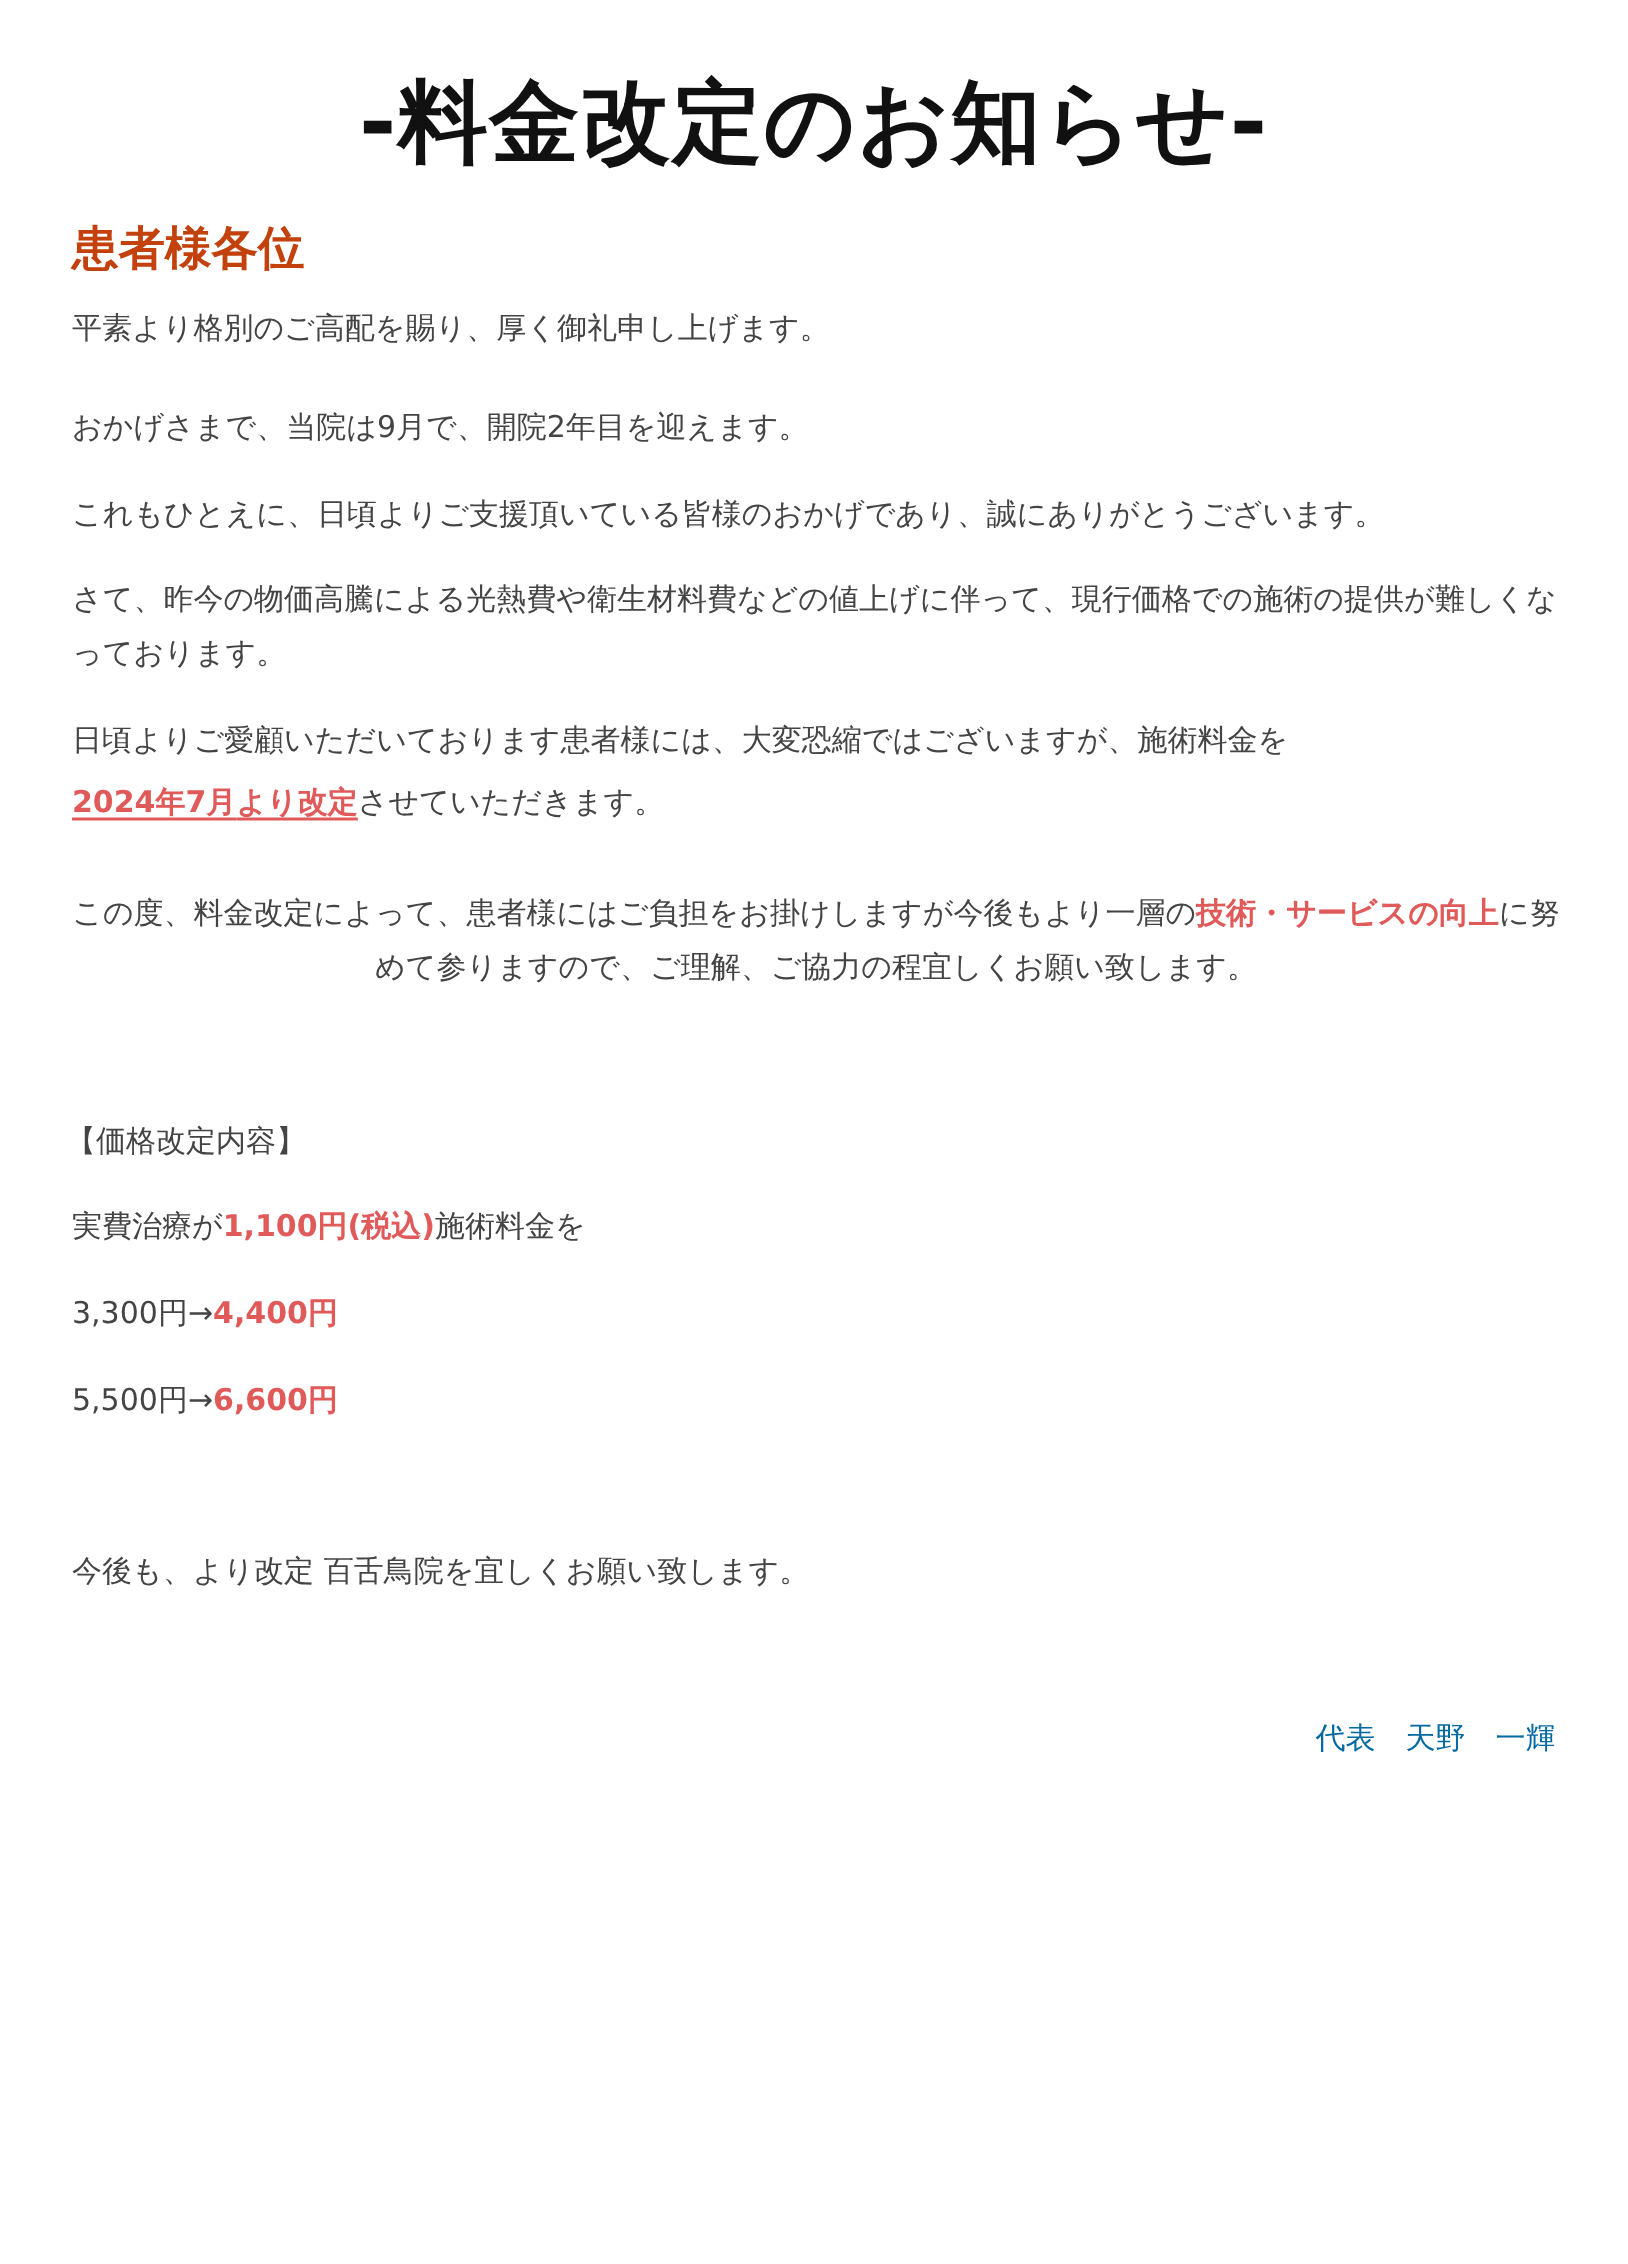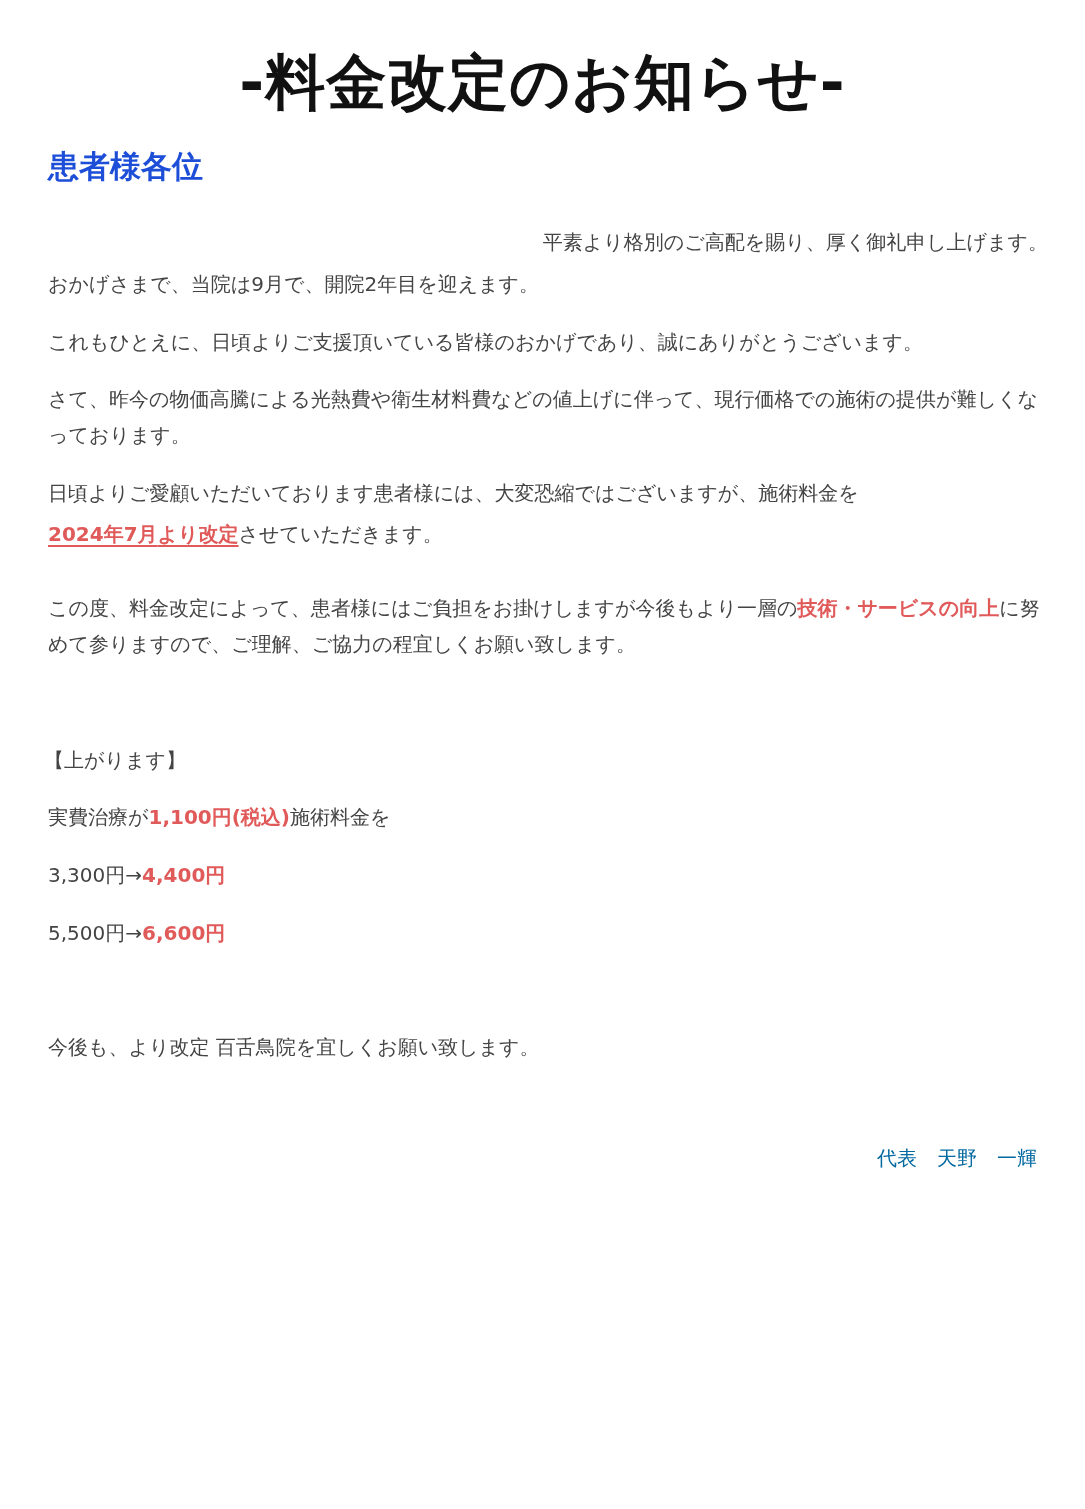--- a/index.html
+++ b/index.html
@@ -8,55 +8,55 @@
       font-family: "DejaVu Sans", "Liberation Sans", sans-serif;
       color: #444444;
     }
     .title {
       position: absolute; top: 46px; left: 0; width: 1085px;
       text-align: center; font-size: 60px; font-weight: bold; color: #111111;
       letter-spacing: 1px; line-height: 72px;
     }
     .salutation {
       position: absolute; top: 146px; left: 48px;
-      font-size: 31px; font-weight: bold; color: #1d4ed8; line-height: 40px;
+      font-size: 31px; font-weight: bold; color: #c2410c; line-height: 40px;
     }
     .p {
       position: absolute; left: 48px; width: 1000px;
       font-size: 20px; line-height: 36px; color: #444444; margin: 0;
     }
     .red { color: #e05a5a; font-weight: bold; }
     .red.u { text-decoration: underline; text-decoration-thickness: 2px; text-underline-offset: 4px; }
     .sig {
       position: absolute; top: 1142px; right: 48px;
       font-size: 20px; line-height: 32px; color: #0369a1; white-space: pre;
     }
   </style>
 </head>
 <body>
 
 <h1 class="title" style="margin:0;">-料金改定のお知らせ-</h1>
 
 <div class="salutation">患者様各位</div>
 
-<p class="p" style="top:224px;text-align:right;">平素より格別のご高配を賜り、厚く御礼申し上げます。</p>
+<p class="p" style="top:200px;">平素より格別のご高配を賜り、厚く御礼申し上げます。</p>
 
 <p class="p" style="top:266px;">おかげさまで、当院は9月で、開院2年目を迎えます。</p>
 
 <p class="p" style="top:324px;">これもひとえに、日頃よりご支援頂いている皆様のおかげであり、誠にありがとうございます。</p>
 
 <p class="p" style="top:381px; width:990px;">さて、昨今の物価高騰による光熱費や衛生材料費などの値上げに伴って、現行価格での施術の提供が難しくなっております。</p>
 
 <p class="p" style="top:475px;">日頃よりご愛顧いただいております患者様には、大変恐縮ではございますが、施術料金を</p>
 
 <p class="p" style="top:516px;"><span class="red u">2024年7月</span><span class="red u">より改定</span><span>させていただきます。</span></p>
 
-<p class="p" style="top:590px; width:992px;"><span>この度、料金改定によって、患者様にはご負担をお掛けしますが今後もより一層の</span><span class="red">技術・サービスの向上</span><span>に努めて参りますので、ご理解、ご協力の程宜しくお願い致します。</span></p>
+<p class="p" style="top:590px; width:992px;text-align:center;"><span>この度、料金改定によって、患者様にはご負担をお掛けしますが今後もより一層の</span><span class="red">技術・サービスの向上</span><span>に努めて参りますので、ご理解、ご協力の程宜しくお願い致します。</span></p>
 
-<p class="p" style="top:742px; left:44px;">【上がります】</p>
+<p class="p" style="top:742px; left:44px;">【価格改定内容】</p>
 
 <p class="p" style="top:799px;"><span>実費治療が</span><span class="red">1,100円(税込)</span><span>施術料金を</span></p>
 
 <p class="p" style="top:857px;"><span>3,300円</span><span>→</span><span class="red">4,400円</span></p>
 
 <p class="p" style="top:915px;"><span>5,500円</span><span>→</span><span class="red">6,600円</span></p>
 
 <p class="p" style="top:1029px;">今後も、より改定 百舌鳥院を宜しくお願い致します。</p>
 
 <div class="sig">代表　天野　一輝</div>

